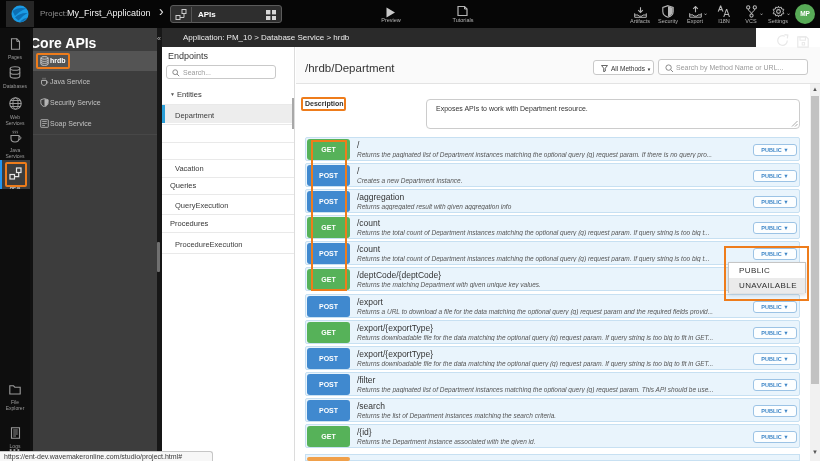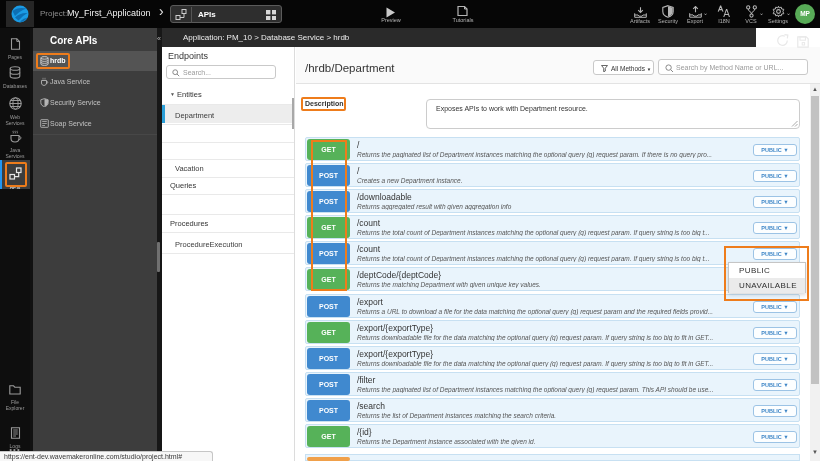--- a/index.html
+++ b/index.html
@@ -197,21 +197,21 @@
       </svg><div class="lbl">File<br>Explorer</div></div>
 <div class="sideitem" style="top:397px"><svg width="11" height="12" viewBox="0 0 11 12">
         <path d="M1.5 0.7 H9.5 V11.3 H1.5 Z" fill="none" stroke="#9a9a9a" stroke-width="1.1"></path>
         <path d="M3.2 3 H7.8 M3.2 5 H7.8 M3.2 7 H7.8 M3.2 9 H6" stroke="#9a9a9a" stroke-width="0.9"></path>
       </svg><div class="lbl">Logs</div></div>
 <div class="sideitem" style="top:417px;color:#9a9a9a;font-size:8px;letter-spacing:1px">•••</div>
 </div>
 <div id="apis-active"></div>
 <div id="apis-blue"></div>
 <div id="panel">
-<div style="position:absolute;left:20px;top:7px;font-size:10px;font-weight:bold;color:#fff">Core APIs</div>
+<div style="position:absolute;left:0;top:7px;font-size:14px;font-weight:bold;color:#fff">Core APIs</div>
 <div id="hrdb-rowbg" style="position:absolute;left:3px;top:23px;width:124px;height:20px;background:#545454"></div>
 <div class="pitem" style="top:23px;left:3px">
       <svg width="9" height="10" viewBox="0 0 9 10">
         <ellipse cx="4.5" cy="1.9" rx="3.6" ry="1.3" fill="none" stroke="#d5d5d5" stroke-width="0.9"></ellipse>
         <path d="M0.9 1.9 V8 C0.9 8.8 2.5 9.4 4.5 9.4 C6.5 9.4 8.1 8.8 8.1 8 V1.9" fill="none" stroke="#d5d5d5" stroke-width="0.9"></path>
         <path d="M0.9 4 C0.9 4.8 2.5 5.4 4.5 5.4 C6.5 5.4 8.1 4.8 8.1 4 M0.9 6 C0.9 6.8 2.5 7.4 4.5 7.4 C6.5 7.4 8.1 6.8 8.1 6" fill="none" stroke="#d5d5d5" stroke-width="0.8"></path>
       </svg>
       <div class="txt" style="color:#fff;font-weight:bold">hrdb</div>
     </div>
 <div class="pitem" style="top:44px;left:3px">
@@ -272,20 +272,23 @@
     </div>
   <div class="ep-line" style="top:77px"></div>
   <div class="ep-line" style="top:95px"></div>
   <div class="ep-line" style="top:112px"></div>
   <div class="ep-item" style="top:112px">
       <div class="t">Vacation</div>
     </div>
   <div class="ep-line" style="top:130px"></div>
   <div class="ep-sec" style="top:134px">Queries</div>
   <div class="ep-line" style="top:147px"></div>
+  <div class="ep-item" style="top:149px">
+      <div class="t">QueryExecution</div>
+    </div>
   <div class="ep-line" style="top:167px"></div>
   <div class="ep-sec" style="top:172px">Procedures</div>
   <div class="ep-line" style="top:185px"></div>
   <div class="ep-item" style="top:188px">
       <div class="t">ProcedureExecution</div>
     </div>
   <div class="ep-line" style="top:206px"></div>
 </div>
 <div style="position:absolute;left:291.5px;top:98px;width:2.5px;height:31px;background:#a8a8a8"></div>
 <div id="band"></div>
@@ -318,21 +321,21 @@
       <div class="pub">PUBLIC <span class="caret">▼</span></div>
     </div>
 <div class="row" style="top:163px">
       <div class="mbtn post">POST</div>
       <div class="path">/</div>
       <div class="desc">Creates a new Department instance.</div>
       <div class="pub">PUBLIC <span class="caret">▼</span></div>
     </div>
 <div class="row" style="top:189px">
       <div class="mbtn post">POST</div>
-      <div class="path">/downloadable</div>
+      <div class="path">/aggregation</div>
       <div class="desc">Returns aggregated result with given aggregation info</div>
       <div class="pub">PUBLIC <span class="caret">▼</span></div>
     </div>
 <div class="row" style="top:215px">
       <div class="mbtn get">GET</div>
       <div class="path">/count</div>
       <div class="desc">Returns the total count of Department instances matching the optional query (q) request param. If query string is too big t...</div>
       <div class="pub">PUBLIC <span class="caret">▼</span></div>
     </div>
 <div class="row" style="top:241px">

